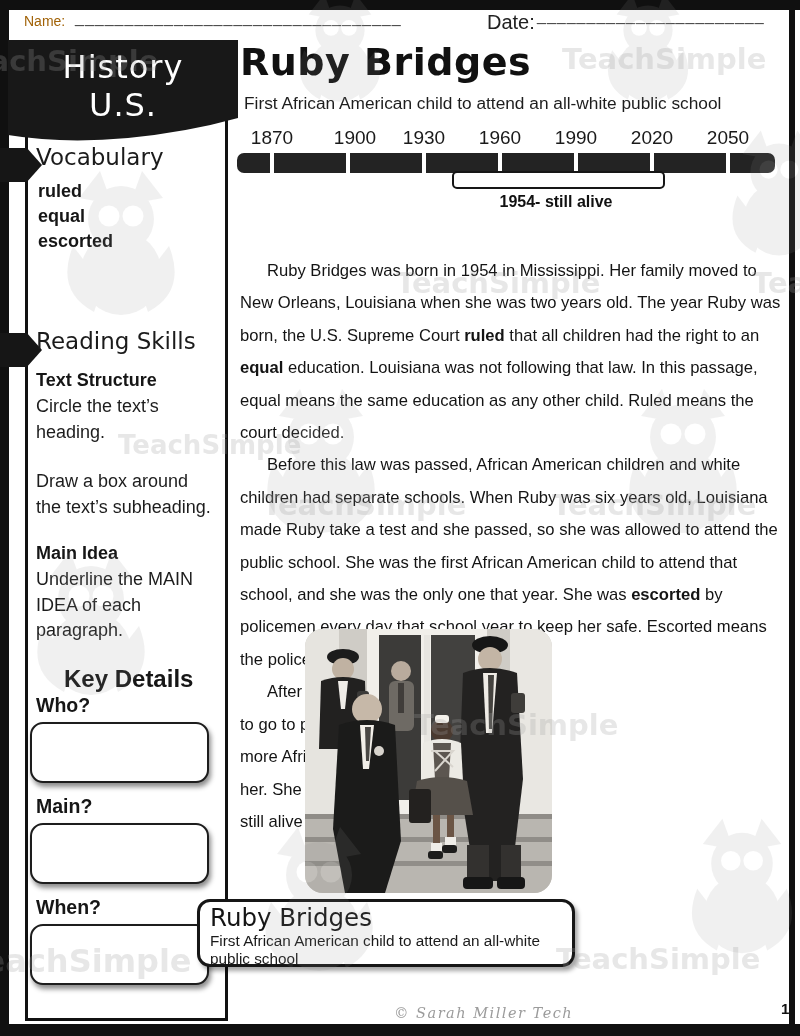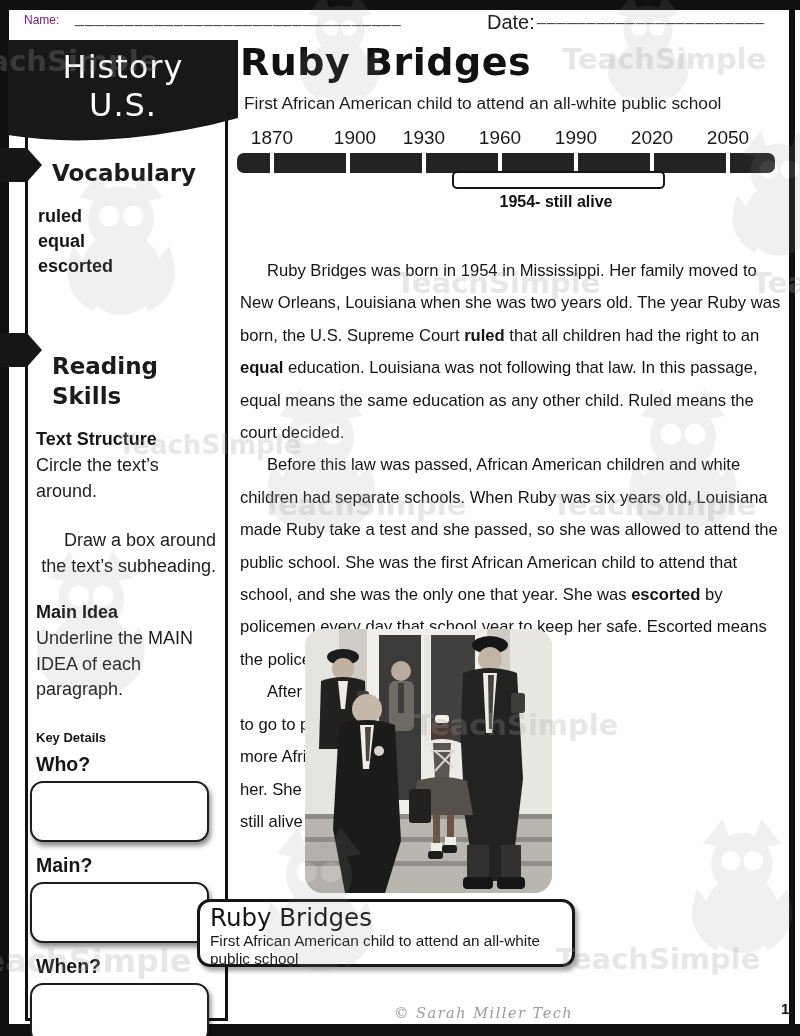--- a/index.html
+++ b/index.html
@@ -4,43 +4,43 @@
 <style>
   html,body{margin:0;padding:0;background:#fff;}
   .page{position:relative;width:800px;height:1036px;background:#fff;overflow:hidden;
         font-family:"Liberation Sans",sans-serif;color:#161616;}
   
   .frame-top{position:absolute;left:0;top:0;width:800px;height:10px;background:#101010;}
   .frame-left{position:absolute;left:0;top:0;width:9px;height:1026px;background:#101010;}
   .frame-right{position:absolute;left:789px;top:0;width:6px;height:1036px;background:#101010;}
   .frame-bottom{position:absolute;left:0;top:1024px;width:800px;height:12px;background:#101010;}
   
-  .name-label{position:absolute;left:24px;top:13px;font-size:12px;color:#701a75;}
+  .name-label{position:absolute;left:24px;top:13px;font-size:14px;color:#a16207;}
   .name-line{position:absolute;left:75px;top:9px;font-size:16px;letter-spacing:1px;color:#444;white-space:nowrap;}
   .date-label{position:absolute;left:487px;top:11px;font-size:20px;color:#222;}
   .date-line{position:absolute;left:537px;top:7px;font-size:16px;letter-spacing:1px;color:#444;white-space:nowrap;}
   
   .side-box{position:absolute;left:25px;top:116px;width:197px;height:899px;border:3px solid #111;background:#fff;}
   .banner{position:absolute;left:8px;top:40px;width:230px;height:108px;z-index:6;}
   .banner svg{position:absolute;left:0;top:0;}
   .banner-text{position:absolute;left:0;top:8px;width:230px;text-align:center;color:#fff;
                font-family:"DejaVu Sans",sans-serif;font-size:32px;line-height:38px;font-weight:400;letter-spacing:1px;}
   .side-arrow{position:absolute;left:0;width:42px;height:34px;background:#161616;z-index:7;
               clip-path:polygon(0 0,64% 0,100% 50%,64% 100%,0 100%);}
   .arrow-vocab{top:148px;}
   .arrow-reading{top:333px;}
   .side-content{position:absolute;left:36px;top:142px;width:180px;z-index:8;}
-  .side-h{font-family:"DejaVu Sans",sans-serif;font-size:23px;font-weight:700;color:#1b1b1b;margin:16px;line-height:30px;}
+  .side-h{font-family:"DejaVu Sans",sans-serif;font-size:23px;font-weight:400;color:#1b1b1b;margin:0;line-height:30px;}
   .vocab-words{margin:7px 0 0 2px;font-size:18px;font-weight:700;line-height:25px;}
   .rs-h{margin-top:72px;}
   .side-sub{font-size:18px;font-weight:700;margin:12px 0 0 0;line-height:25px;}
   .side-item{font-size:18px;font-weight:400;margin:1px 0 0 0;line-height:25.5px;color:#1d1d1d;}
-  .gap24{margin-top:24px;text-align:right;}
+  .gap24{margin-top:24px;}
   .gap22{margin-top:21px;}
-  .kd-h{font-size:13px;font-weight:700;margin-top:21px;line-height:27px;}
+  .kd-h{font-size:24px;font-weight:700;margin-top:21px;line-height:27px;margin-left:28px;}
   .kd-q{font-size:19.5px;font-weight:700;line-height:27px;margin:0;}
   .kd-box{width:175px;height:57px;border:2.5px solid #1d1d1d;border-radius:13px;background:#fff;
           box-shadow:2px 4px 5px rgba(0,0,0,.45);margin:3px 0 10px -6px;}
   
   .main-col{position:absolute;left:240px;top:38px;width:552px;}
   .doc-title{font-family:"DejaVu Sans",sans-serif;font-size:38px;font-weight:800;letter-spacing:.5px;
              color:#111;margin:0;line-height:48px;}
   .doc-subtitle{font-size:17.3px;color:#1d1d1d;margin:7px 0 0 4px;}
   .timeline{position:relative;height:96px;margin-top:13px;}
   .tl-year{position:absolute;top:0;width:70px;text-align:center;font-size:19px;color:#1a1a1a;}
@@ -103,21 +103,21 @@
   <div class="side-content">
     <h2 class="side-h">Vocabulary</h2>
     <div class="vocab-words">
       <div>ruled</div>
       <div>equal</div>
       <div>escorted</div>
     </div>
 
     <h2 class="side-h rs-h">Reading Skills</h2>
     <div class="side-sub">Text Structure</div>
-    <div class="side-item">Circle the text’s around.</div>
+    <div class="side-item">Circle the text’s heading.</div>
     <div class="side-item gap24">Draw a box around the text’s subheading.</div>
     <div class="side-sub gap22">Main Idea</div>
     <div class="side-item">Underline the MAIN IDEA of each paragraph.</div>
 
     <div class="kd-h">Key Details</div>
     <div class="kd-q">Who?</div>
     <div class="kd-box"></div>
     <div class="kd-q">Main?</div>
     <div class="kd-box"></div>
     <div class="kd-q">When?</div>

